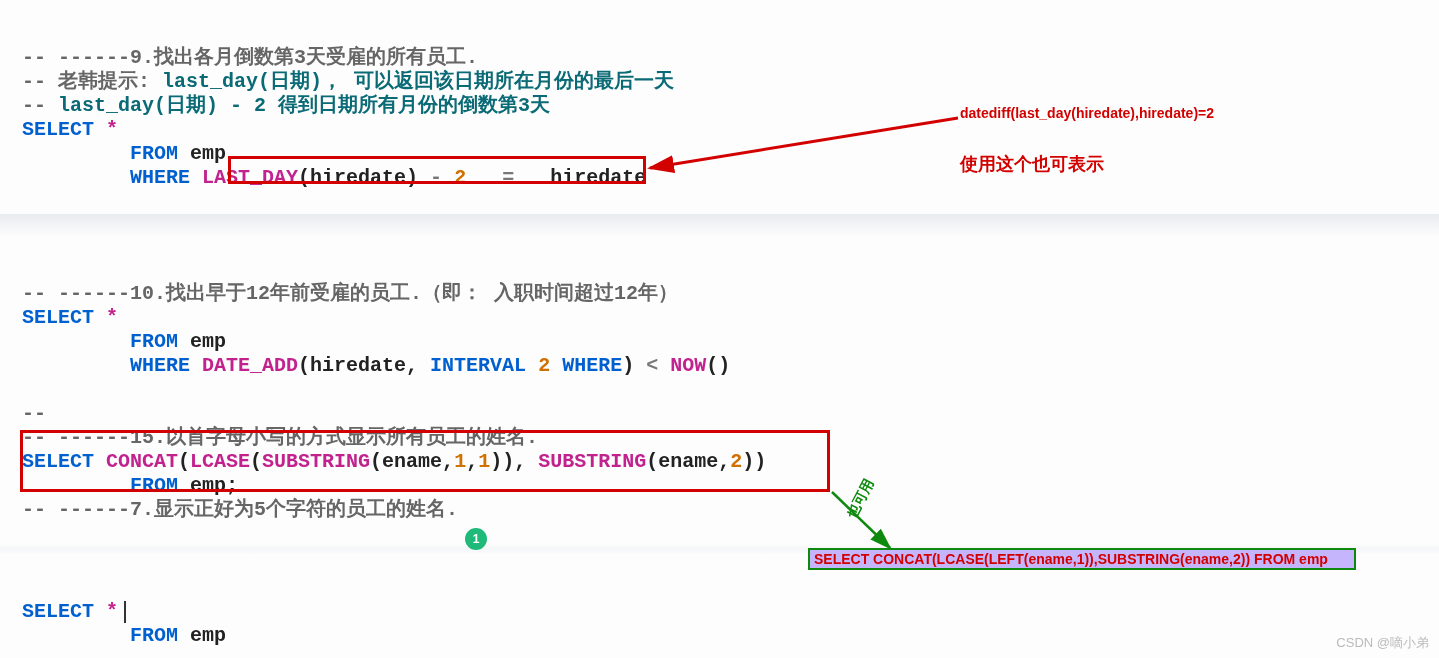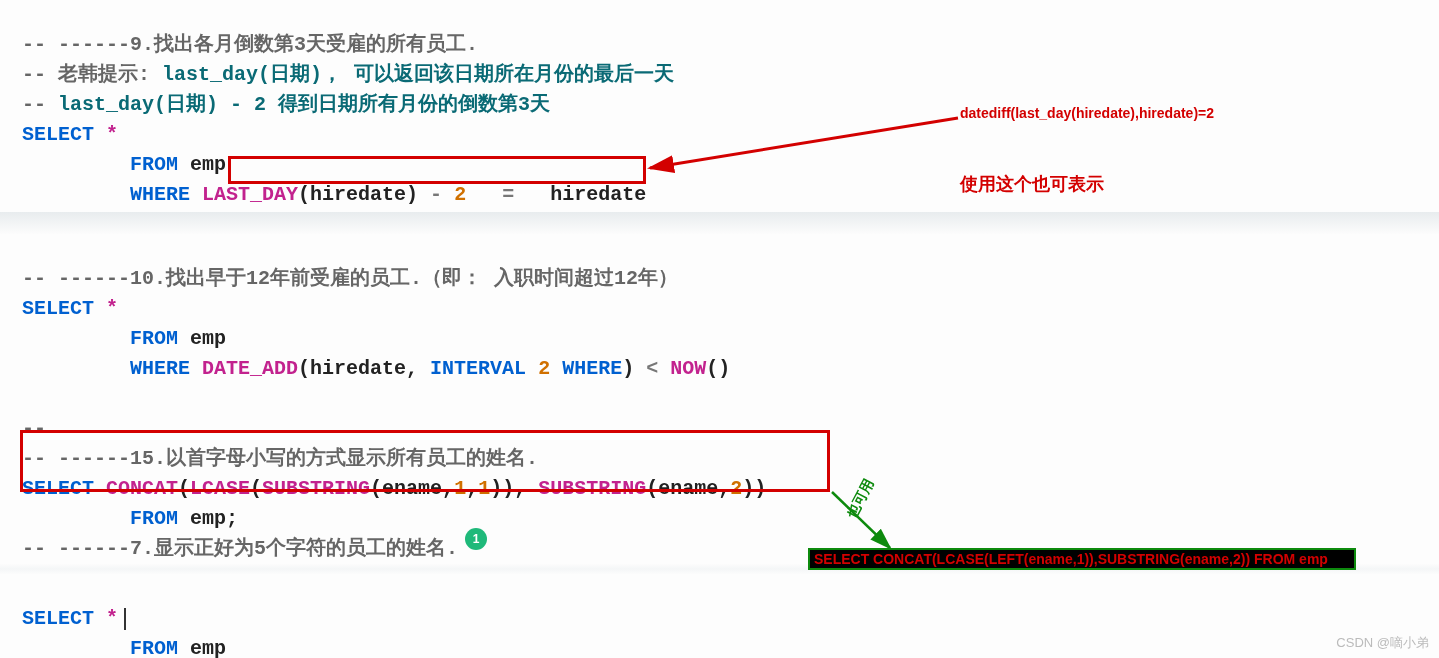--- a/index.html
+++ b/index.html
@@ -8,22 +8,22 @@
     font-family: "Consolas", "Courier New", monospace;
     font-size: 20px;
     font-weight: bold;
     background: #fdfdfd;
     width: 1439px;
     height: 658px;
     overflow: hidden;
     position: relative;
   }
   .code-area {
-    padding: 0 22px;
-    line-height: 30px;
+    padding: 22px 22px;
+    line-height: 24px;
     white-space: pre;
     position: relative;
     filter: blur(0.3px);
   }
   .comment { color: #666; }
   .keyword { color: #0060d0; }
   .star { color: #c2228e; }
   .func { color: #c2228e; }
   .ident { color: #222; }
   .num { color: #d07000; }
@@ -53,33 +53,33 @@
     position: absolute;
     border: 2px solid #0d8a0d;
     left: 808px; top: 548px;
     width: 548px; height: 22px;
     box-sizing: border-box;
     color: #d30000;
     font-size: 14px;
     font-weight: bold;
     padding: 1px 4px 12px 4px;
     font-family: Arial, sans-serif;
-    background: #000000;
+    background: #c4b5fd;
   }
   .annot1 {
     position: absolute;
     left: 960px; top: 105px;
     color: #d30000;
     font-family: Arial, sans-serif;
     font-size: 14px;
     font-weight: bold;
   }
   .annot2 {
     position: absolute;
-    left: 960px; top: 172px;
+    left: 960px; top: 152px;
     color: #d30000;
     font-family: "Microsoft YaHei", sans-serif;
     font-size: 18px;
     font-weight: bold;
   }
   .annot3 {
     position: absolute;
     left: 843px; top: 513px;
     color: #0d8a0d;
     font-family: "Microsoft YaHei", sans-serif;

